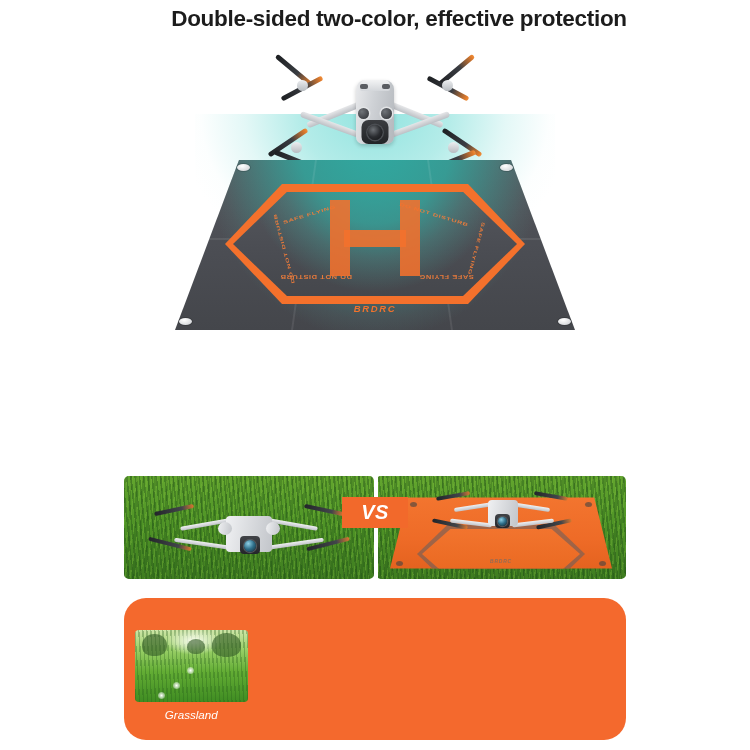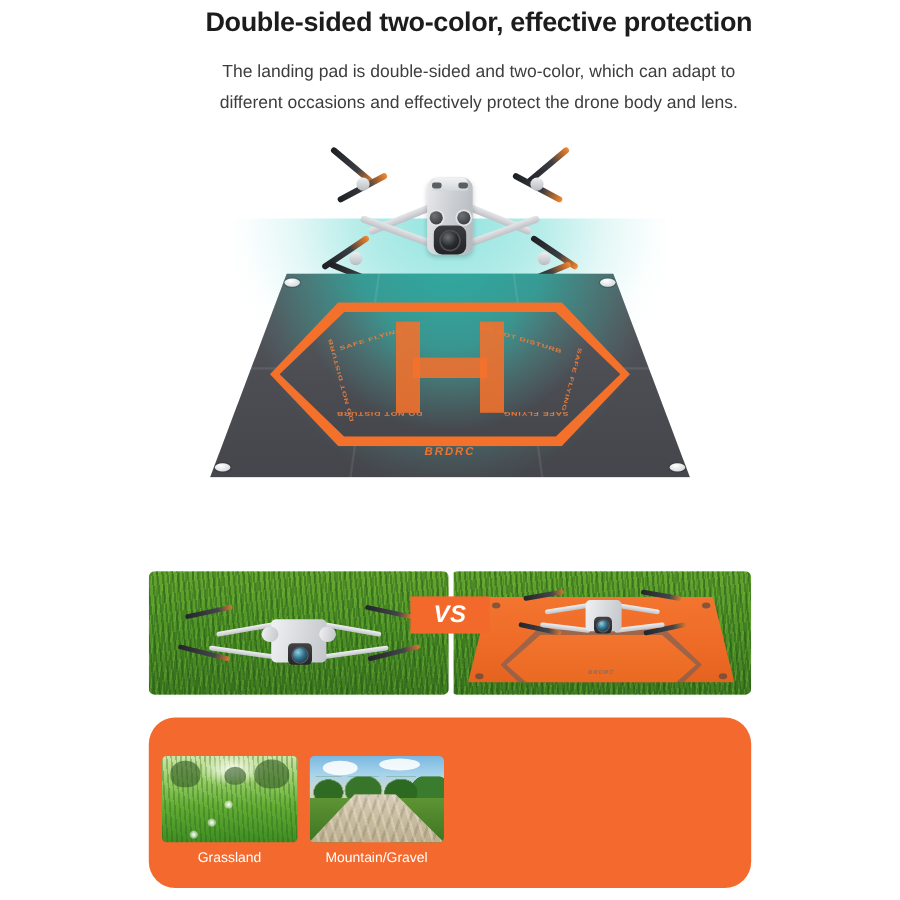--- a/index.html
+++ b/index.html
@@ -250,21 +250,21 @@
     background:#f4692d; border-radius:22px;
   }
   .scen-title { text-align:center; color:#ffffff; font-size:13.4px;
                 font-weight:bold; padding-top:8px; letter-spacing:.2px; }
   .scen-grid { position:absolute; left:11px; top:32px; width:480px;
                display:flex; gap:10px; }
   .scen-item { width:112.5px; }
   .thumb { width:112.5px; height:72px; border-radius:4px; overflow:hidden;
            position:relative; }
   .scen-label { text-align:center; color:#ffffff; font-size:11.6px;
-                margin-top:6px; white-space:nowrap; }
+                margin-top:6px; white-space:nowrap;font-style:italic; }
 
   
   .th-grass {
     position:absolute; inset:0;
     background:
       radial-gradient(ellipse 40% 30% at 52% 16%, rgba(255,255,248,.95) 0%, rgba(255,255,240,0) 62%),
       repeating-linear-gradient(86deg, rgba(36,92,26,.32) 0 1.4px, rgba(255,255,255,0) 1.4px 4px),
       linear-gradient(#cfe6a8 0%,#9bd069 26%,#63ad34 58%,#3f8c22 100%);
   }
   .th-grass .tree { position:absolute; border-radius:50% 50% 42% 42%;
@@ -317,21 +317,20 @@
                    background:rgba(92,78,58,.55); }
   .th-damp .puddle { position:absolute; border-radius:50%;
                      background:linear-gradient(160deg,#b9d9ee,#8cb8d8);
                      box-shadow:0 0 2px rgba(255,255,255,.5); }
 </style>
 </head>
 <body>
 
 <div class="header">
   <div class="headline">Double-sided two-color, effective protection</div>
-  <div class="subcopy">The landing pad is double-sided and two-color, which can adapt to different occasions and effectively protect the drone body and lens.</div>
 </div>
 
 <div class="hero">
 
   <div class="glow"></div>
 
   <div class="drone">
     <div class="prop p1"></div>
     <div class="prop p2"></div>
     <div class="prop p3"></div>
@@ -456,29 +455,16 @@
           <div class="tree" style="left:46%;top:12%;width:16%;height:22%;"></div>
           <div class="dand" style="left:46%;top:52%;"></div>
           <div class="dand" style="left:34%;top:72%;"></div>
           <div class="dand" style="left:20%;top:86%;"></div>
         </div>
       </div>
       <div class="scen-label">Grassland</div>
     </div>
 
 
-    <div class="scen-item">
-      <div class="thumb">
-        <div class="th-mount">
-          <div class="sky-cloud" style="left:10%;top:6%;width:26%;height:16%;"></div>
-          <div class="sky-cloud" style="left:52%;top:3%;width:30%;height:14%;"></div>
-          <div class="trees"></div>
-          <div class="verge" style="left:0;"></div>
-          <div class="verge" style="right:0;"></div>
-          <div class="road"></div>
-        </div>
-      </div>
-      <div class="scen-label">Mountain/Gravel</div>
-    </div>
 
 
   </div>
 </div>
 
 </body></html>

